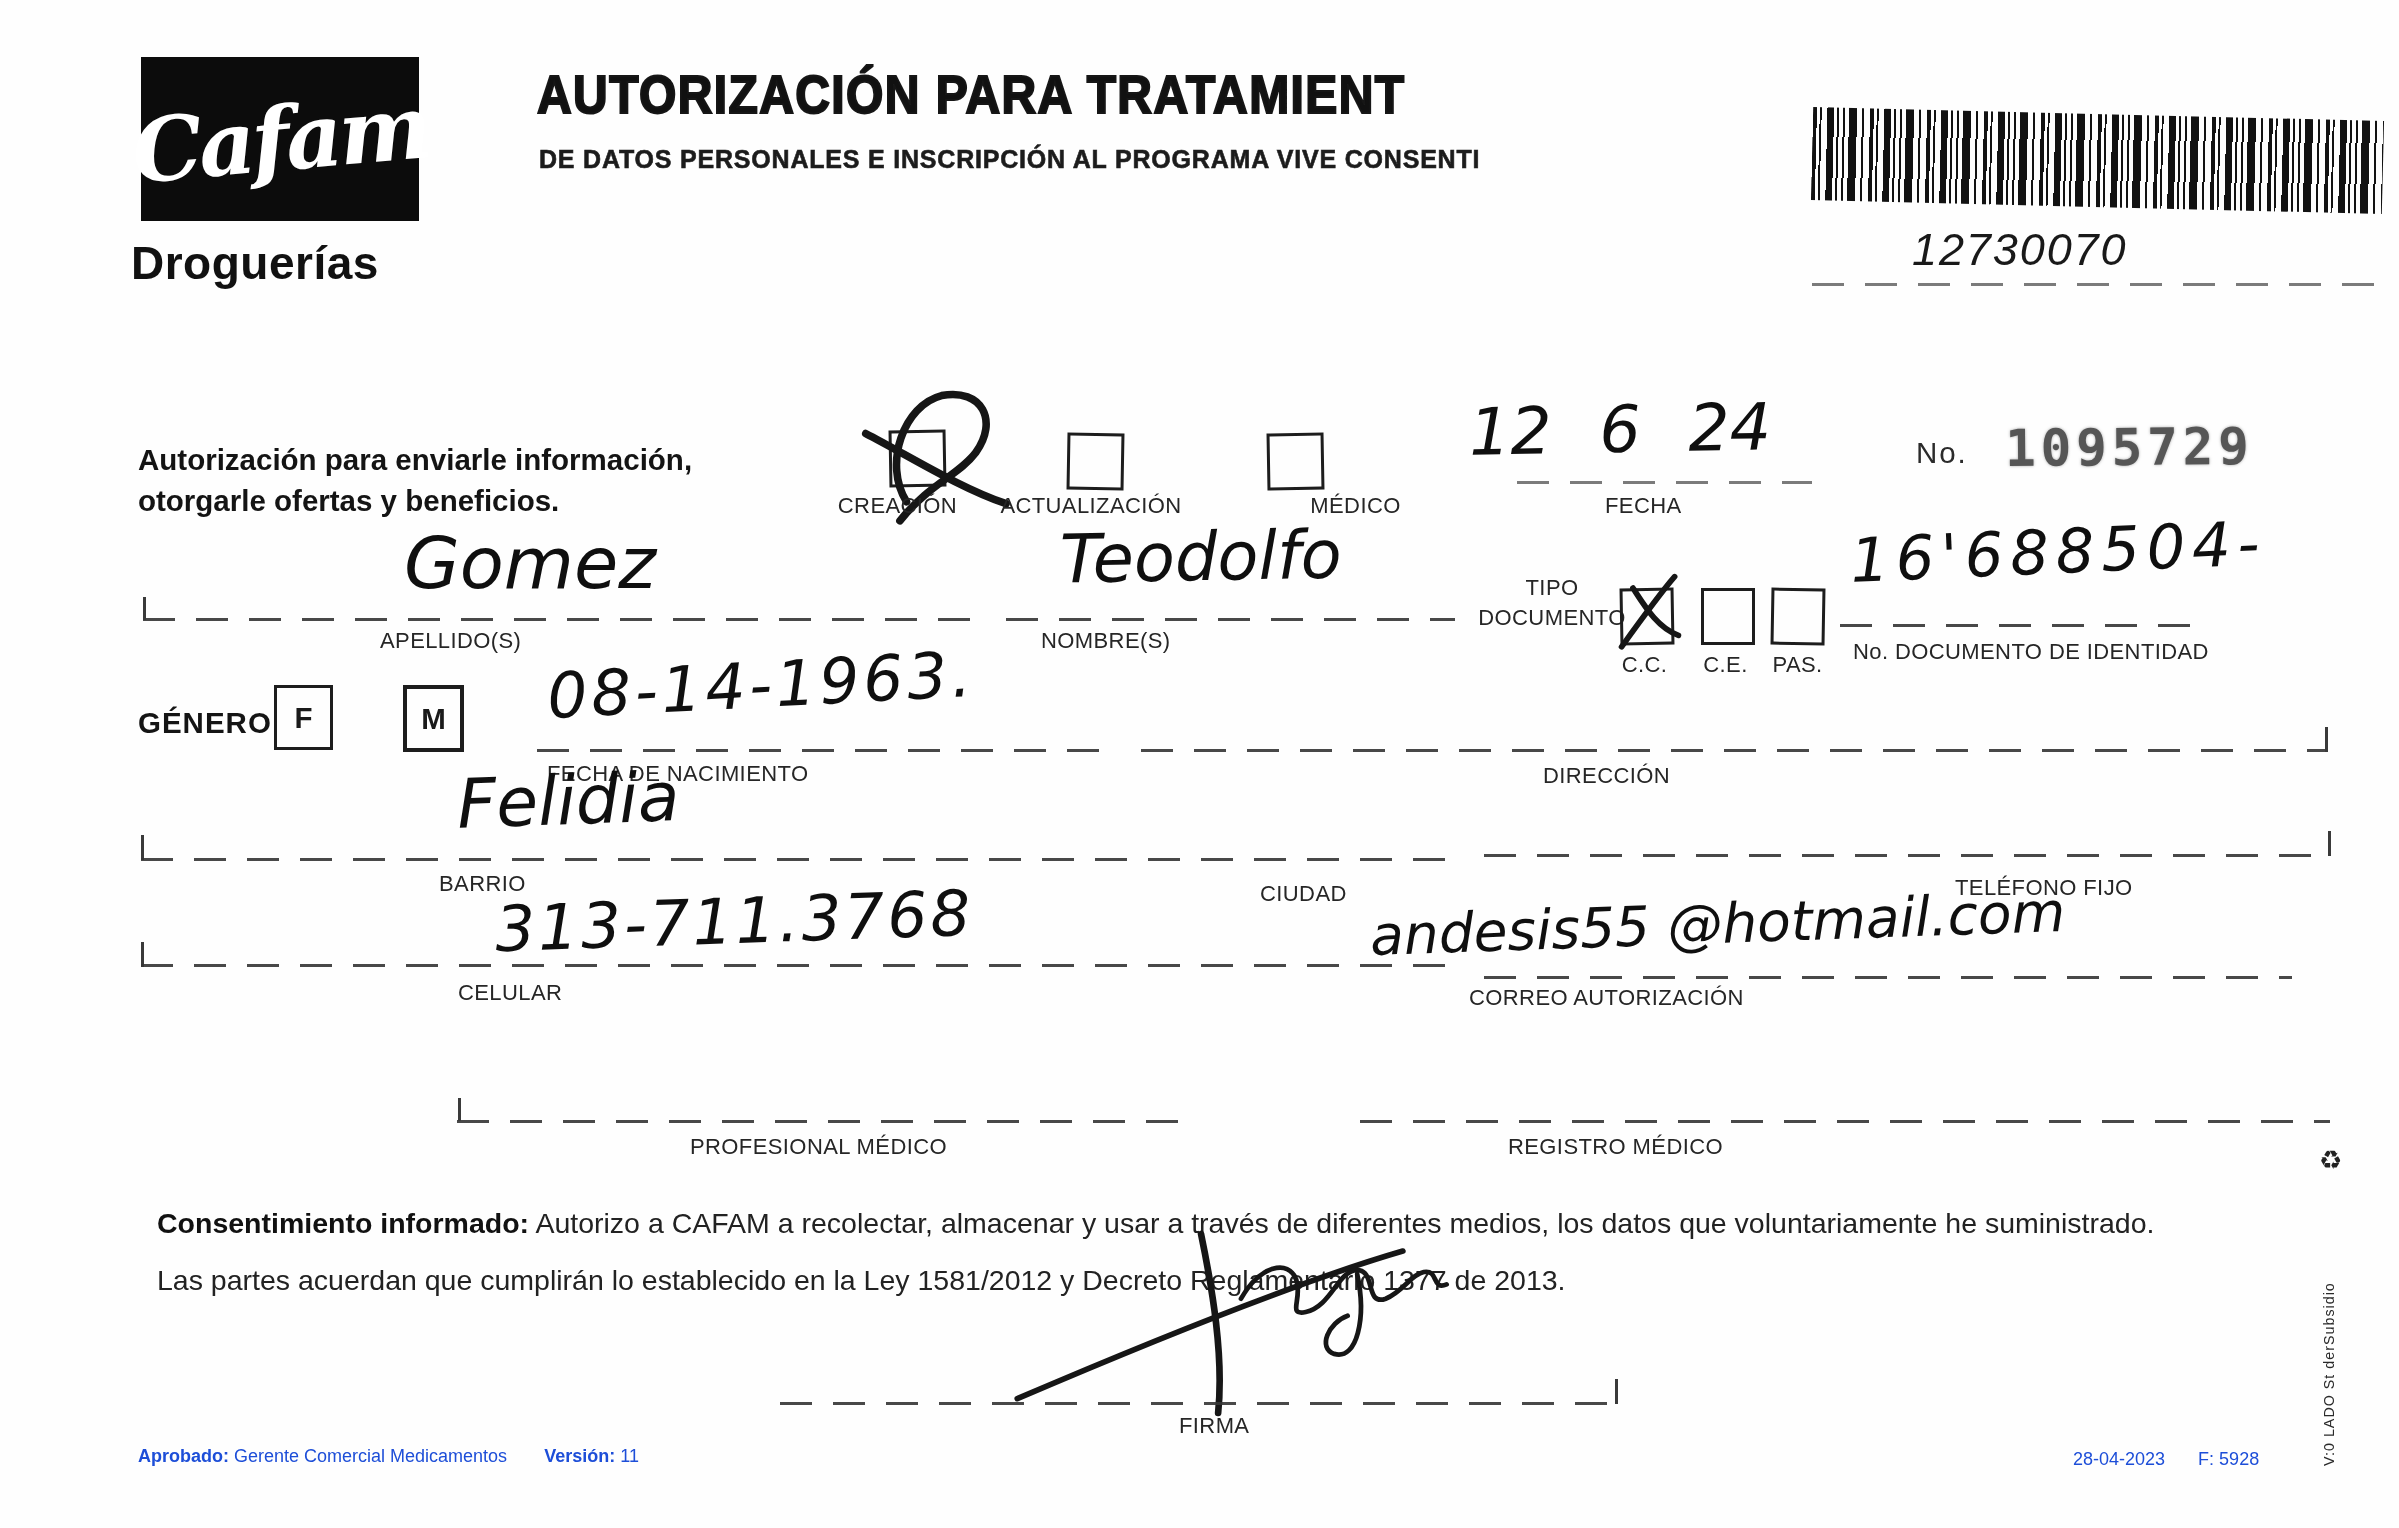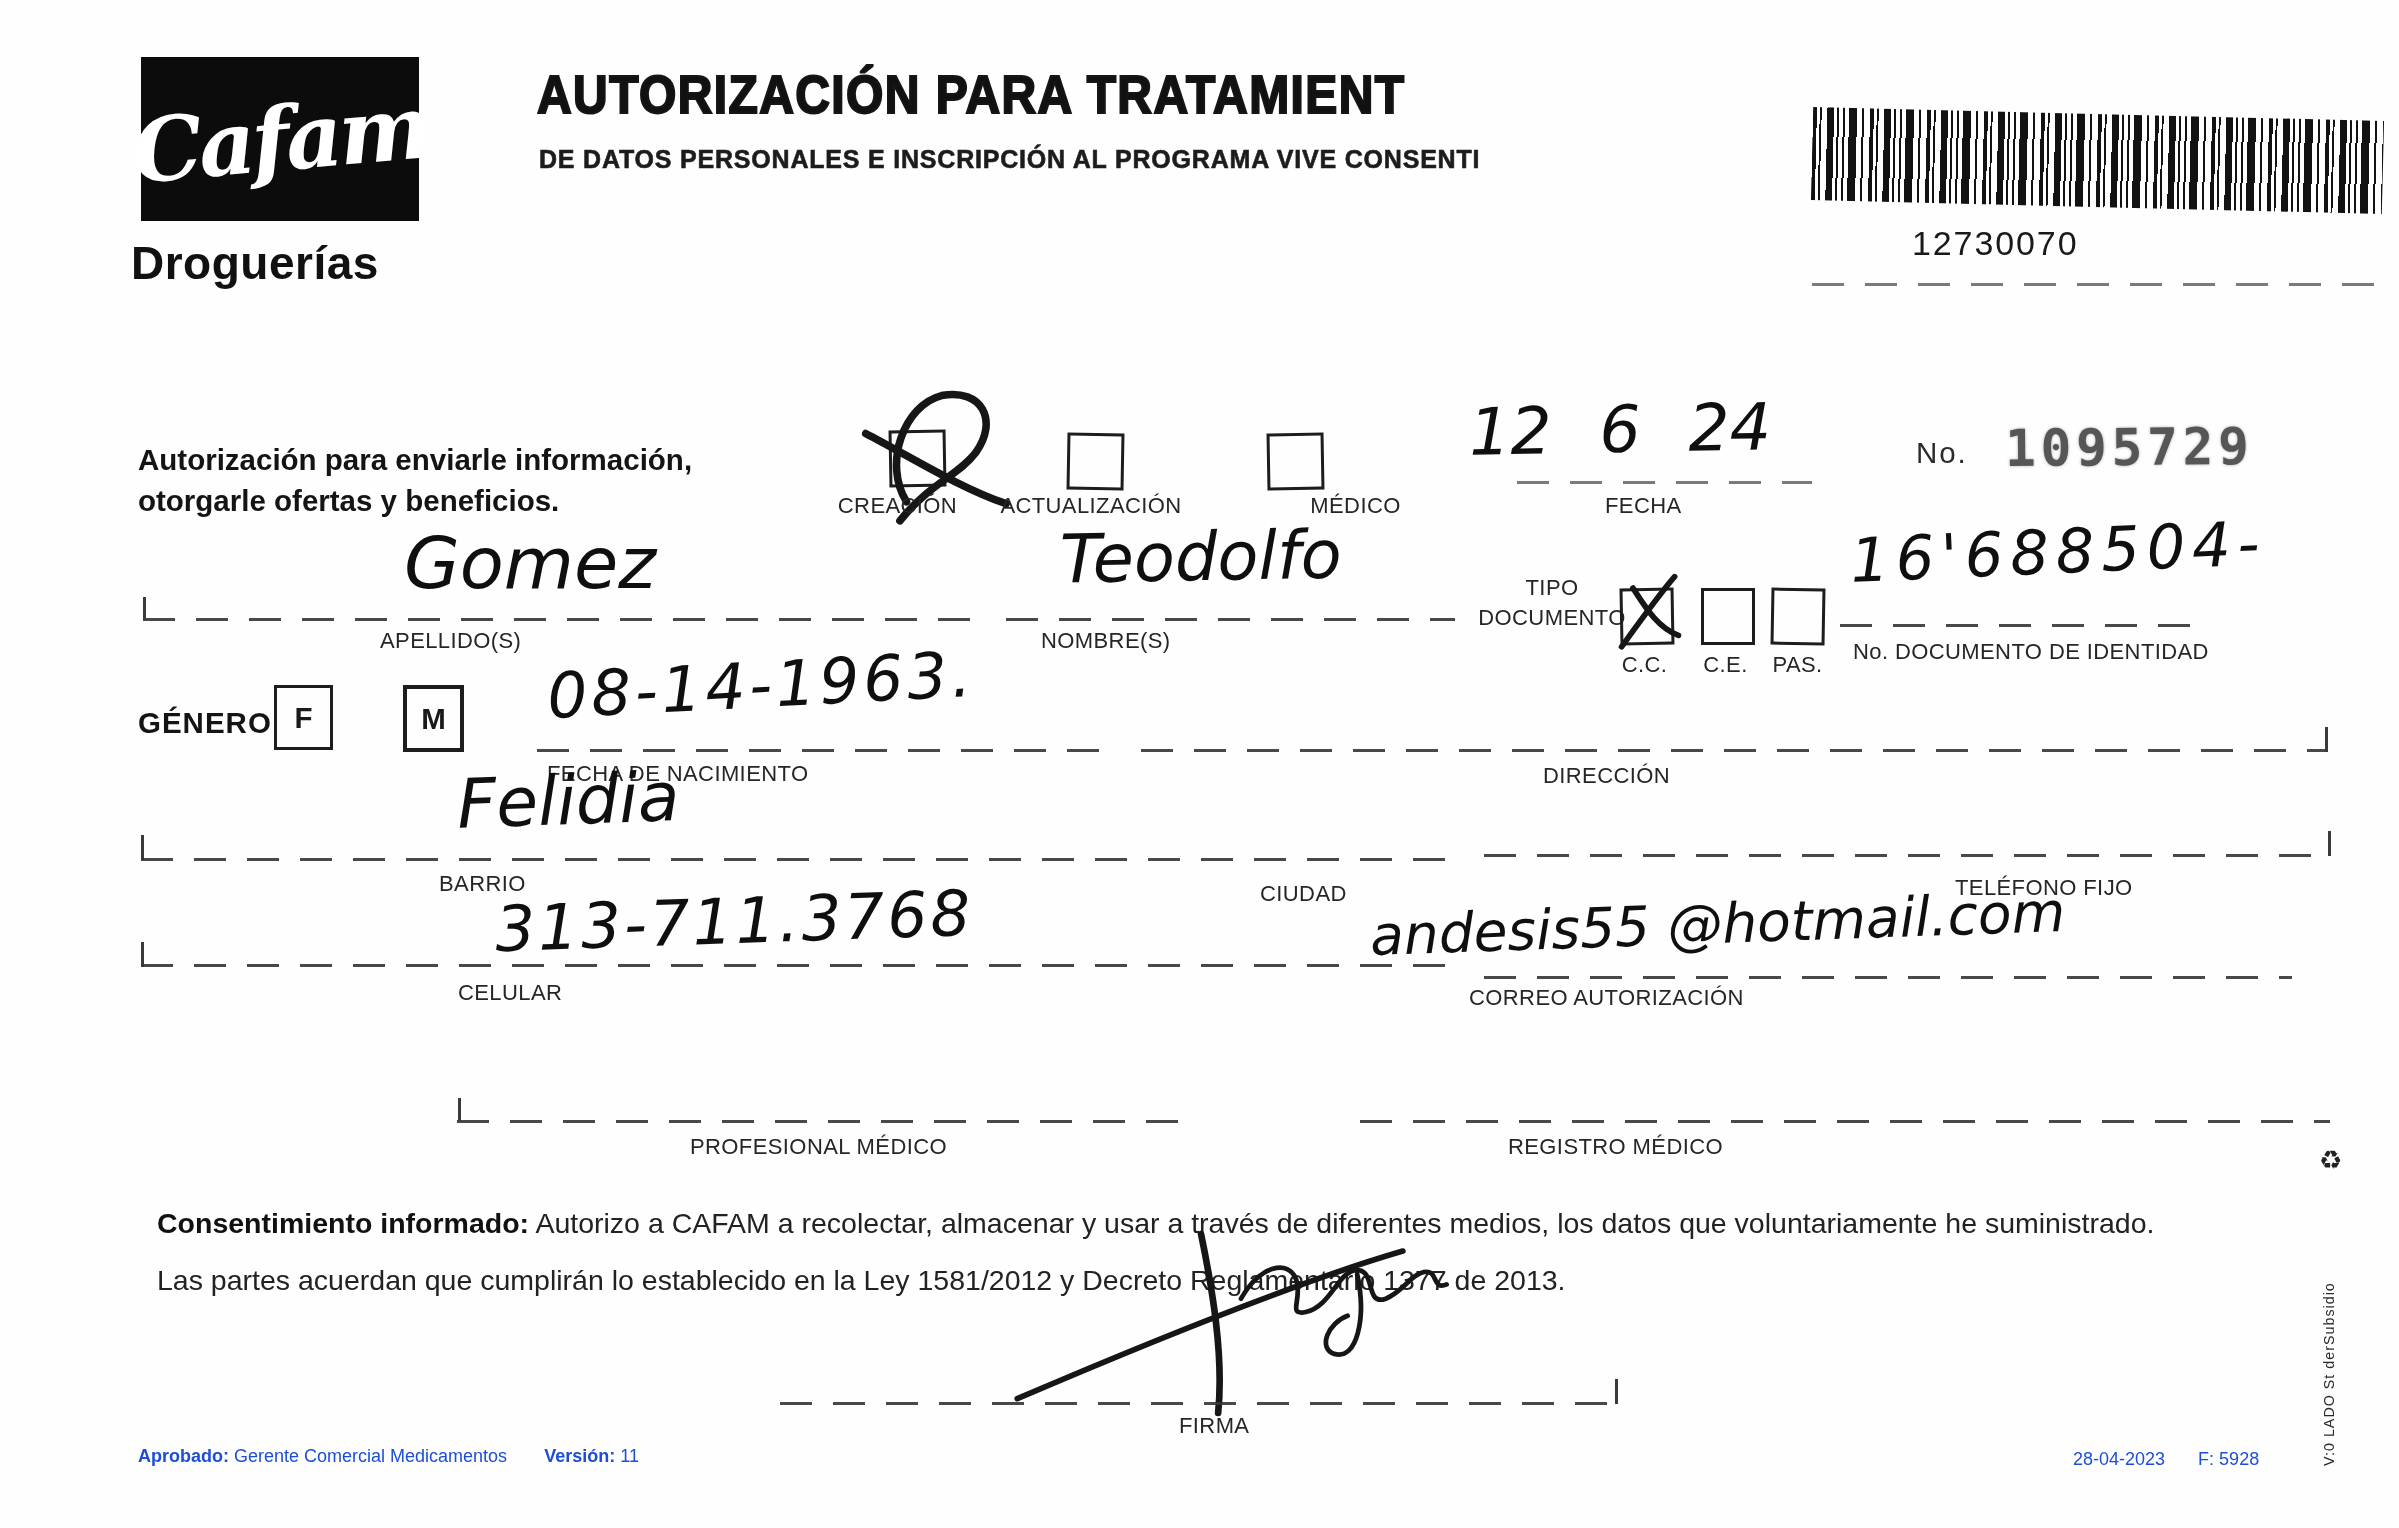--- a/index.html
+++ b/index.html
@@ -18,21 +18,21 @@
             color:#1c1c1c;-webkit-text-stroke:0.6px #222;}
   .barcode{left:1812px;top:114px;width:571px;height:93px;transform:rotate(1.4deg);
     background:repeating-linear-gradient(90deg,
       #121212 0 3.8px,transparent 3.8px 6.7px,
       #121212 6.7px 8.6px,transparent 8.6px 14.3px,
       #121212 14.3px 21px,transparent 21px 24px,
       #121212 24px 26px,transparent 26px 30px,
       #121212 30px 32px,transparent 32px 36px,
       #121212 36px 44px,transparent 44px 49px,
       #121212 49px 51px,transparent 51px 57px);}
-  .barcode-num{left:1912px;top:224px;font-size:34px;letter-spacing:1.9px;color:#191919;}
+  .barcode-num{left:1912px;top:224px;font-size:45px;letter-spacing:1.9px;color:#191919;font-style:italic;}
   
   .label{font-size:22px;color:#262626;letter-spacing:0.4px;white-space:nowrap;}
   .label-c{text-align:center;}
   .dash{height:2.9px;background:repeating-linear-gradient(90deg,#343434 0 32px,transparent 32px 53px);opacity:.9;}
   .dash-light{opacity:.65;}
   .tick{width:2.9px;background:#3a3a3a;}
   .box{border:3.8px solid #1d1d1d;background:transparent;}
   .hw{font-family:"DejaVu Sans",sans-serif;font-style:italic;color:#0f0f0f;white-space:nowrap;}
   .stamp{font-family:"DejaVu Sans Mono",monospace;font-weight:bold;color:#565656;
          letter-spacing:4.8px;text-shadow:0 0 2.9px rgba(90,90,90,.55);}

